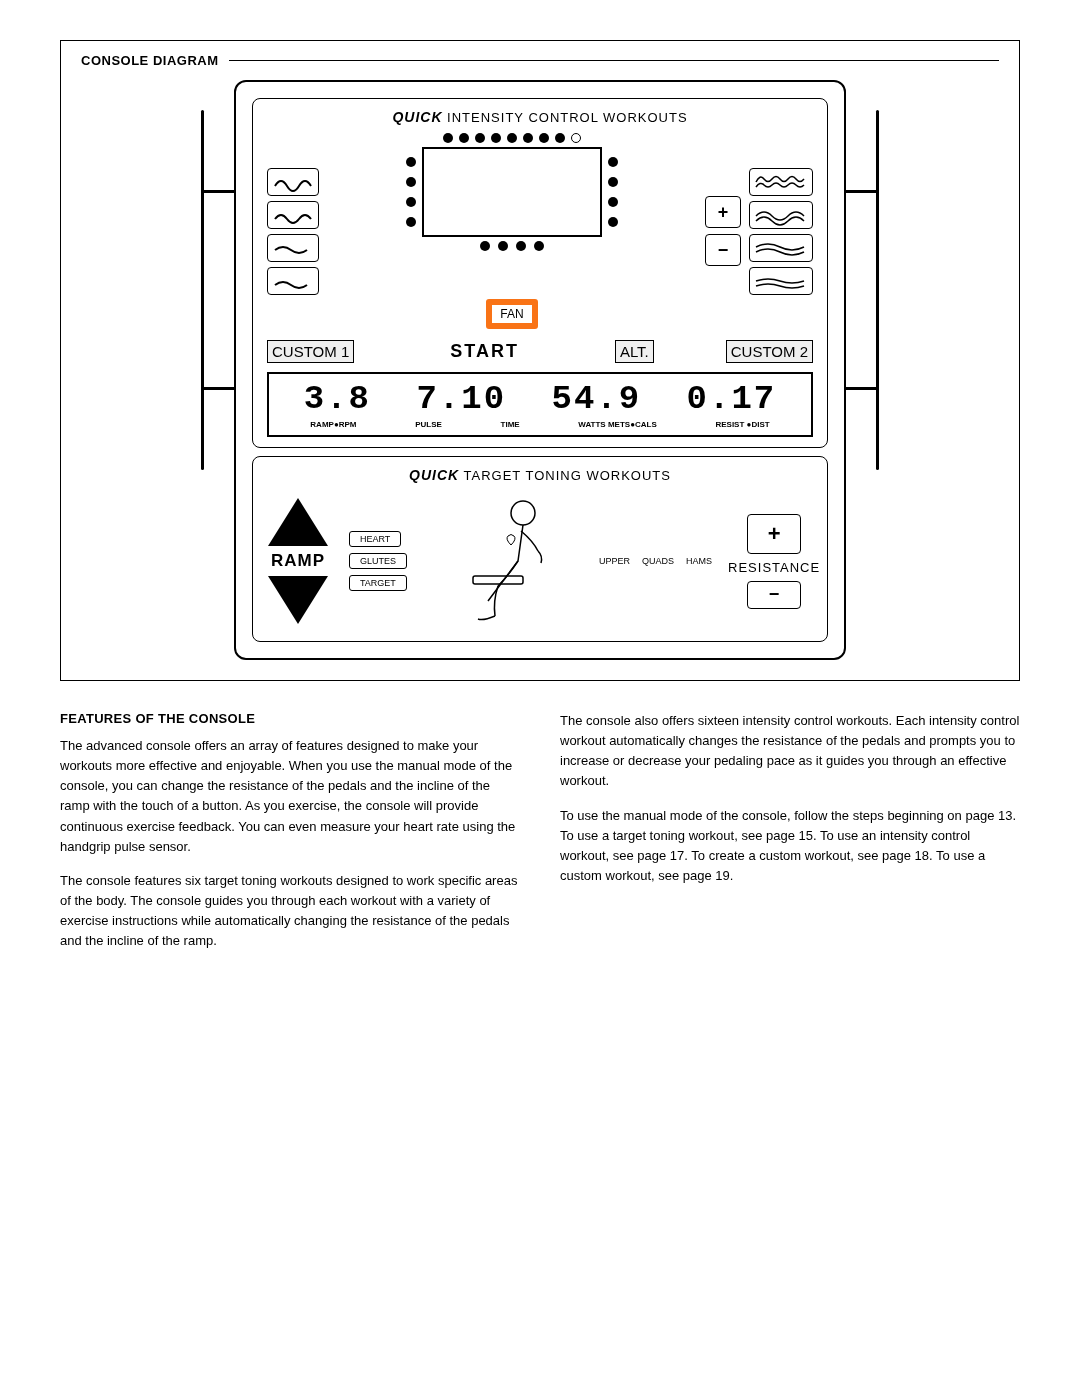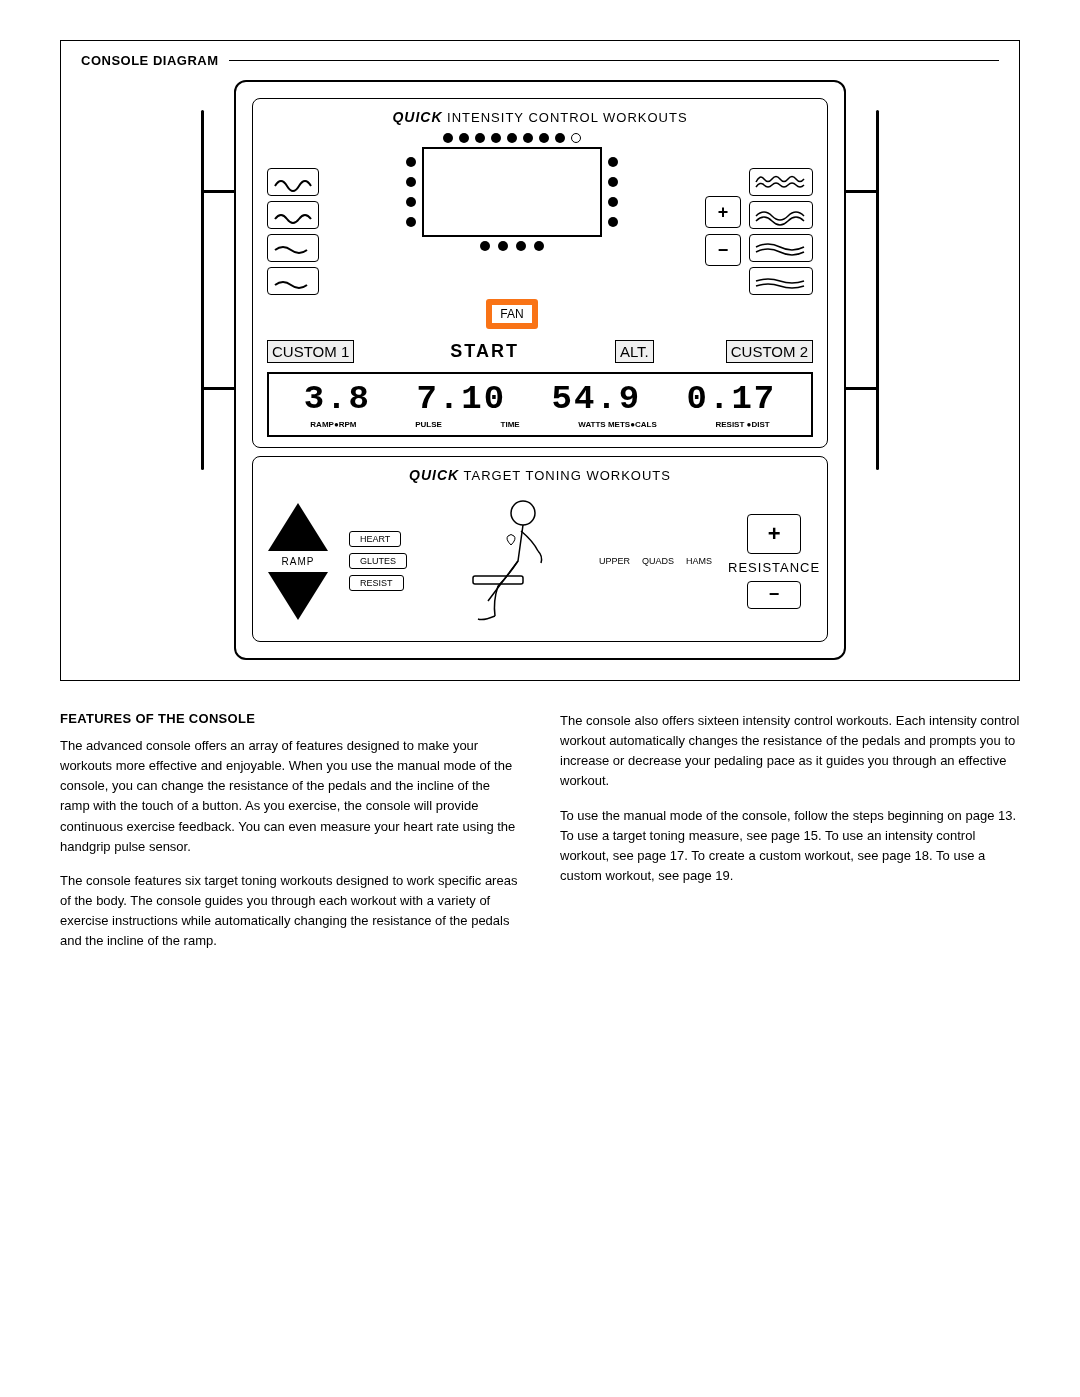--- a/index.html
+++ b/index.html
@@ -227,22 +227,22 @@
 
     .triangle-down {
       width: 0;
       height: 0;
       border-left: 30px solid transparent;
       border-right: 30px solid transparent;
       border-top: 48px solid #000;
     }
 
     .ramp-label {
-      font-size: 10px;
-      font-weight: normal;
+      font-size: 17px;
+      font-weight: bold;
       letter-spacing: 1px;
     }
 
     
     .muscle-buttons {
       display: flex;
       flex-direction: column;
       gap: 6px;
       align-items: flex-start;
     }
@@ -524,21 +524,21 @@
               </button>
               <span class="ramp-label">RAMP</span>
               <button class="triangle-btn">
                 <div class="triangle-down"></div>
               </button>
             </div>
 
             <div class="muscle-buttons">
               <button class="muscle-btn">HEART</button>
               <button class="muscle-btn">GLUTES</button>
-              <button class="muscle-btn">RESIST</button>
+              <button class="muscle-btn">TARGET</button>
             </div>
 
             <div class="body-diagram">
               <svg width="160" height="140" viewBox="0 0 160 140">
 
                 <circle cx="100" cy="22" r="12" stroke="#000" stroke-width="1.5" fill="none"></circle>
 
                 <path d="M100,34 L95,70 L80,90 L65,110" stroke="#000" stroke-width="1.5" fill="none"></path>
 
                 <path d="M98,40 Q110,50 115,60" stroke="#000" stroke-width="1.5" fill="none"></path>
@@ -586,20 +586,20 @@
 
     <div class="text-column">
       <div class="features-title">FEATURES OF THE CONSOLE</div>
       <p class="text-paragraph">The advanced console offers an array of features designed to make your workouts more effective and enjoyable. When you use the manual mode of the console, you can change the resistance of the pedals and the incline of the ramp with the touch of a button. As you exercise, the console will provide continuous exercise feedback. You can even measure your heart rate using the handgrip pulse sensor.</p>
       <p class="text-paragraph">The console features six target toning workouts designed to work specific areas of the body. The console guides you through each workout with a variety of exercise instructions while automatically changing the resistance of the pedals and the incline of the ramp.</p>
     </div>
 
     <div class="text-column">
       <p class="text-paragraph">The console also offers sixteen intensity control workouts. Each intensity control workout automatically changes the resistance of the pedals and prompts you to increase or decrease your pedaling pace as it guides you through an effective workout.</p>
       <p class="text-paragraph">
-        <strong>To use the manual mode of the console</strong>, follow the steps beginning on page 13. <strong>To use a target toning measure</strong>, see page 15. <strong>To use an intensity control workout,</strong> see page 17. <strong>To create a custom workout</strong>, see page 18. <strong>To use a custom workout</strong>, see page 19.
+        <strong>To use the manual mode of the console</strong>, follow the steps beginning on page 13. <strong>To use a target toning workout</strong>, see page 15. <strong>To use an intensity control workout,</strong> see page 17. <strong>To create a custom workout</strong>, see page 18. <strong>To use a custom workout</strong>, see page 19.
       </p>
     </div>
 
   </div>
 
 
 </div>
 
 </body></html>

